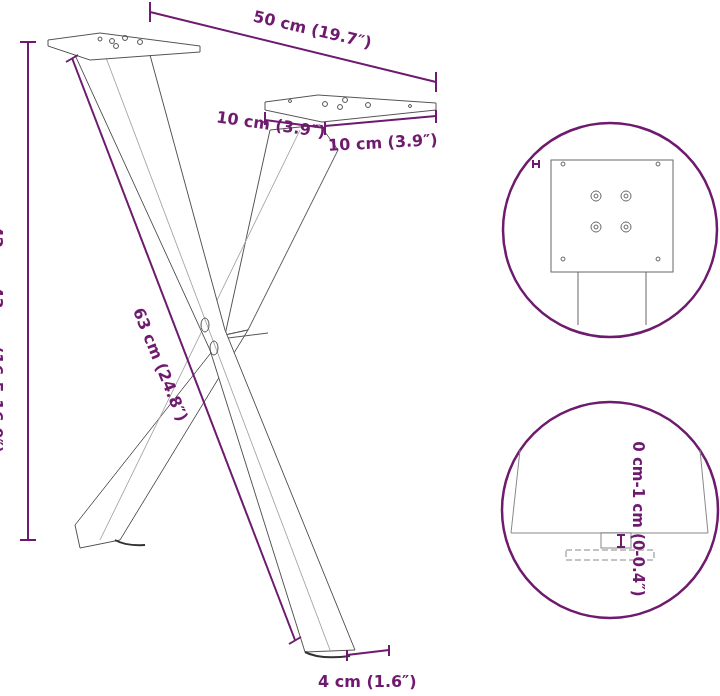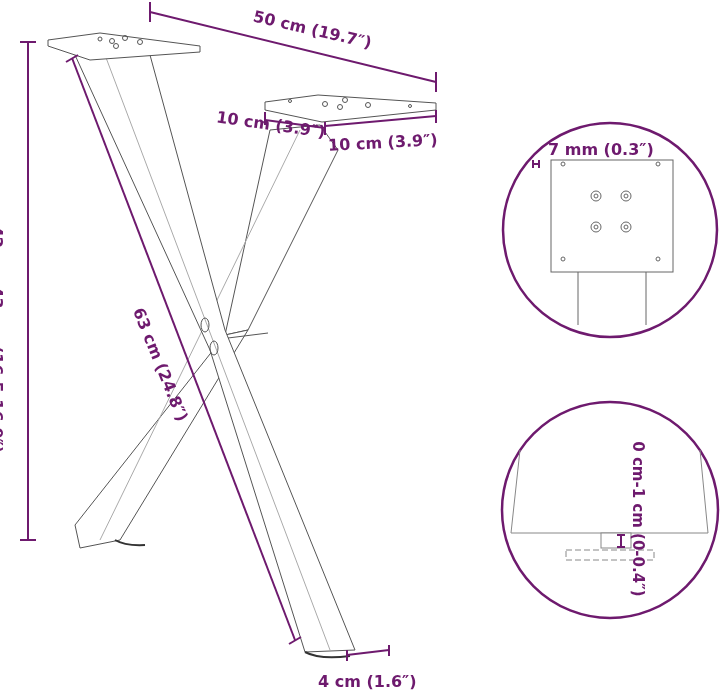--- a/index.html
+++ b/index.html
@@ -101,15 +101,14 @@
     <path d="M617 535 h8 M621 535 v12 M617 547 h8" stroke="#6e1a6e" stroke-width="2"></path>
   </g>
 </svg>
 
 <div class="lbl" style="left:252px;top:20px;transform:rotate(13deg);">50 cm (19.7″)</div>
 <div class="lbl" style="left:216px;top:115px;transform:rotate(8deg);">10 cm (3.9″)</div>
 <div class="lbl" style="left:328px;top:133px;transform:rotate(-3deg);">10 cm (3.9″)</div>
 <div class="lbl" style="left:-117px;top:330px;transform:rotate(90deg);">42 cm-43 cm (16.5-16.9″)</div>
 <div class="lbl" style="left:100px;top:355px;transform:rotate(68deg);">63 cm (24.8″)</div>
 <div class="lbl" style="left:318px;top:672px;">4 cm (1.6″)</div>
-<div class="lbl" style="left:548px;top:140px;">7 mm (0.3″)</div>
 <div class="lbl" style="left:560px;top:510px;transform:rotate(90deg);font-size:15px;">0 cm-1 cm (0-0.4″)</div>
 </div>
 
 </body></html>

